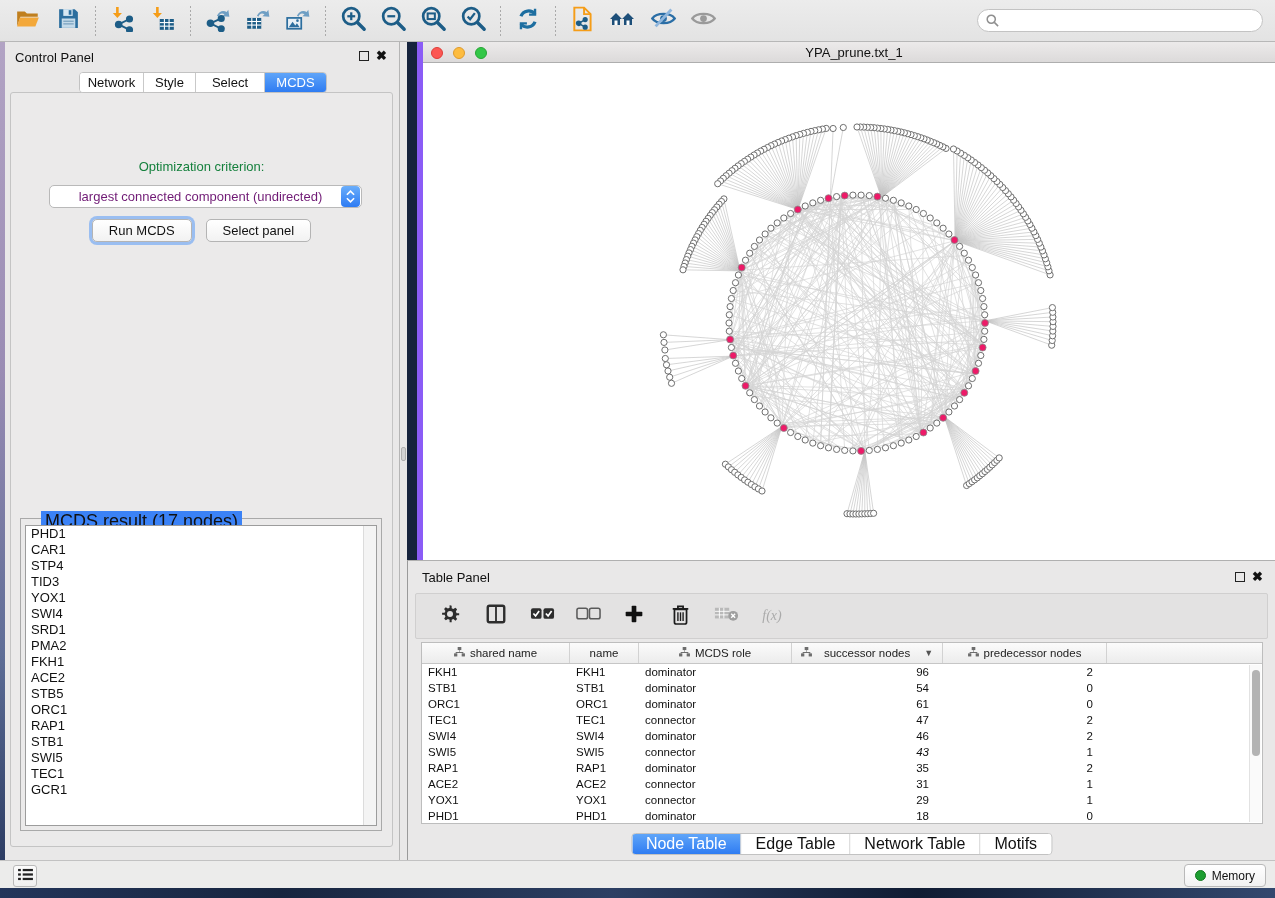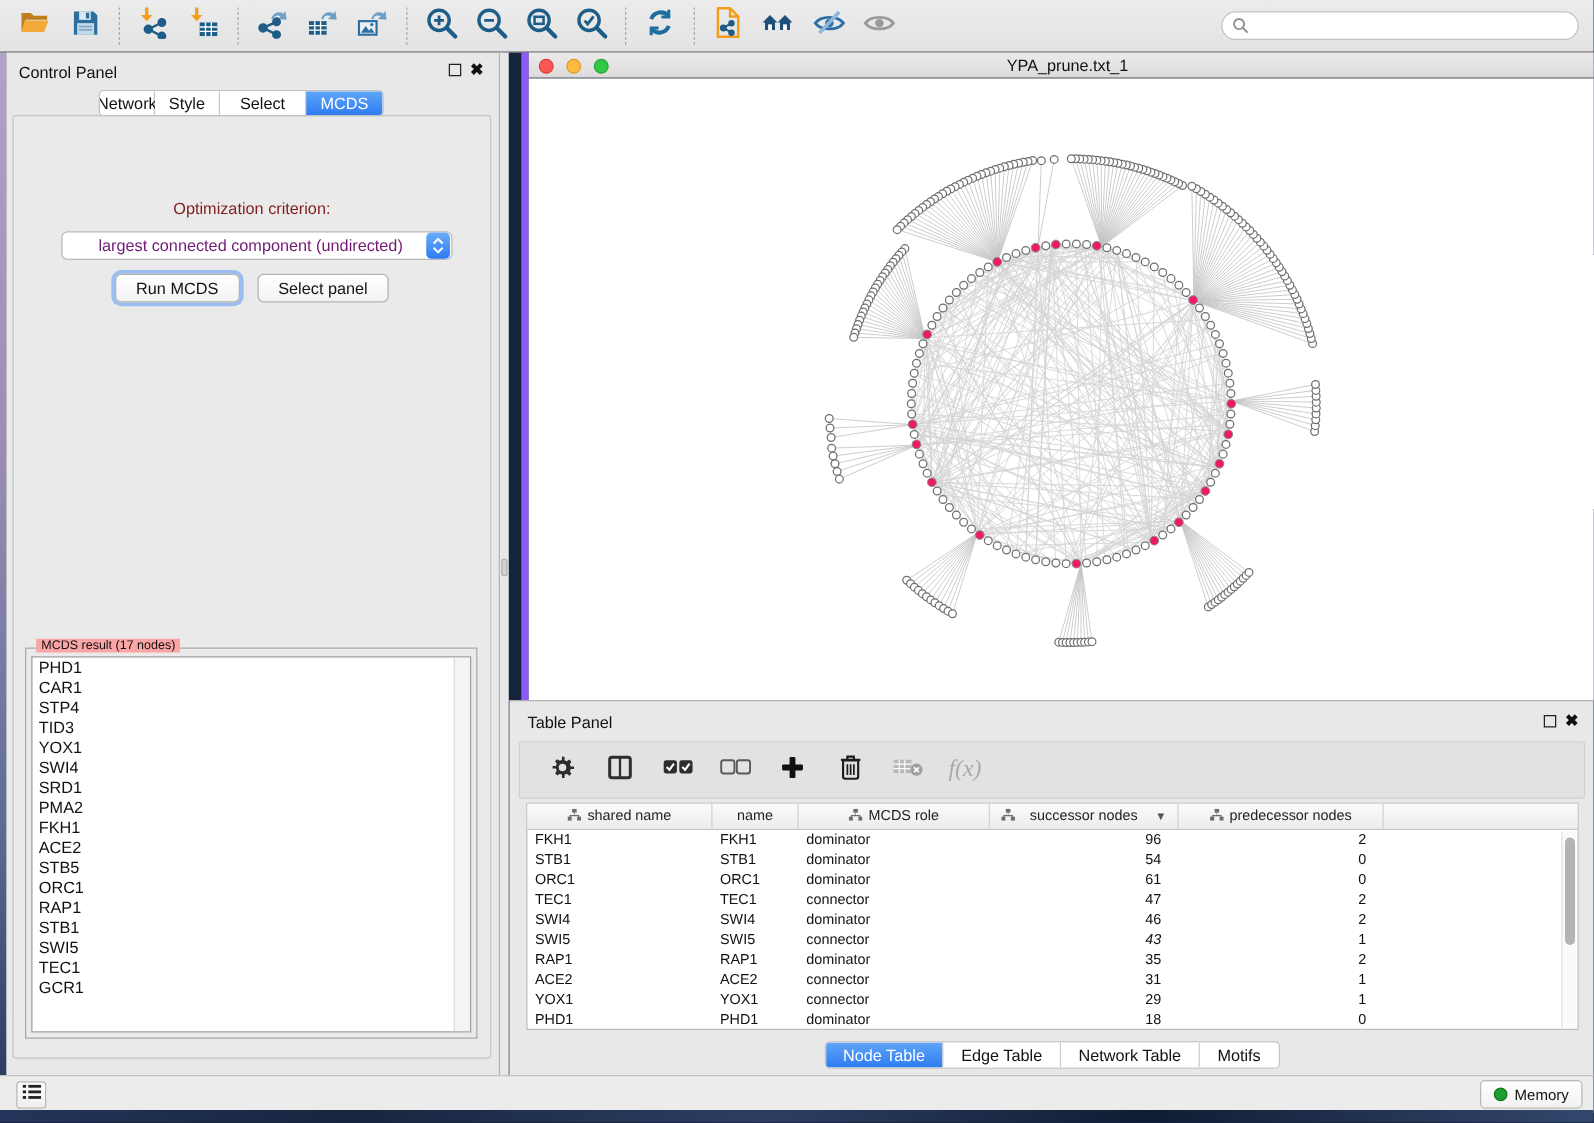--- a/index.html
+++ b/index.html
@@ -33,34 +33,34 @@
 
   .seg-tabs { position:absolute; display:flex; border:1px solid #c2c2c2; border-radius:4px; overflow:hidden; background:#fff; }
   .cp-tabs { left:74px; top:30px; height:21px; z-index:3; }
   .seg-tab { display:flex; align-items:center; justify-content:center; font-size:13px; background:#fff; color:#111;
     border-right:1px solid #c9c9c9; height:100%; }
   .seg-tab:last-child { border-right:none; }
   .seg-tab.active { background:linear-gradient(#5fa5f9,#2f7cf2); color:#fff; }
 
   .cp-inner { position:absolute; left:5px; right:6px; top:50px; bottom:13px; background:#ebeaea;
     border:1px solid #c4c4c4; border-radius:3px; }
-  .opt-label { position:absolute; left:0; right:0; top:66px; text-align:center; font-size:13px; color:#7f1d1d; }
+  .opt-label { position:absolute; left:0; right:0; top:66px; text-align:center; font-size:13px; color:#15803d; }
   .combo { position:absolute; left:38px; top:92px; width:313px; height:23px; background:#fff; border:1px solid #b9b9b9;
     border-radius:5px; display:flex; align-items:center; }
   .combo-text { flex:1; font-size:13px; padding-left:10px; text-align:center; color:#701a75; white-space:nowrap; }
   .combo-step { width:19px; height:21px; margin-right:1px; border-radius:4px; background:linear-gradient(#6aaefb,#2d7bf3);
     display:flex; flex-direction:column; align-items:center; justify-content:center; color:#fff; }
   .combo-step svg { display:block; }
   .cp-buttons { position:absolute; left:0; right:0; top:126px; display:flex; justify-content:center; gap:14px; }
   .mac-btn { height:23px; background:linear-gradient(#ffffff,#f2f2f2); border:1px solid #b4b4b4; border-radius:5px;
     font-size:13px; padding:0 16px; color:#111; font-family:"Liberation Sans",sans-serif; }
   .mac-btn.focus-ring { box-shadow:0 0 0 3px rgba(100,160,245,.6); }
 
   .result-box { position:absolute; left:9px; right:10px; top:425px; bottom:15px; border:1px solid #a9a9a9; }
-  .result-legend { position:absolute; left:8px; top:-8px; background:#fca5a5; padding:0 4px; font-size:10px; color:#111; }
+  .result-legend { position:absolute; left:20px; top:-8px; background:#3b82f6; padding:0 4px; font-size:18px; color:#111; }
   .result-list { position:absolute; left:4px; right:4px; top:6px; bottom:4px; background:#fff; border:1px solid #9c9c9c; overflow:hidden; }
   .result-scroll { position:absolute; right:0; top:0; bottom:0; width:13px; background:#f4f4f4; border-left:1px solid #dcdcdc; }
   .result-item { font-size:13px; line-height:16px; padding-left:5px; color:#111; }
 
   
   .v-splitter { position:absolute; left:400px; top:42px; width:7px; height:818px; background:#e9e8e8; }
   .v-splitter .grip { position:absolute; left:1px; top:405px; width:5px; height:14px; background:#d2d2d2;
     border:1px solid #b0b0b0; border-radius:2px; }
 
   
@@ -76,37 +76,37 @@
 
   
   .table-panel { position:absolute; left:407px; top:560px; width:868px; height:300px; background:#e9e8e8;
     border-left:1px solid #9a9a9a; border-top:1px solid #b0b0b0; }
   .tp-titlebar { position:relative; height:30px; }
   .tp-title { position:absolute; left:14px; top:9px; font-size:13px; color:#111; }
   .tp-float { right:30px; top:11px; } .tp-close { right:12px; top:8px; }
   .tp-toolbar { position:absolute; left:7px; right:7px; top:32px; height:46px; background:#e3e2e2;
     border:1px solid #d0cfcf; border-radius:2px; display:flex; align-items:center; gap:18px; padding-left:20px; }
   .tp-tool { display:flex; align-items:center; justify-content:center; width:28px; height:30px; }
-  .fx-glyph { font-family:"Liberation Serif", serif; font-style:italic; font-size:19px; color:#aaa; }
+  .fx-glyph { font-family:"Liberation Serif", serif; font-style:italic; font-size:14px; color:#aaa; }
 
   .grid-table { position:absolute; left:13px; top:81px; width:842px; height:182px; background:#fff; border:1px solid #bdbdbd; }
   .grid-header { display:flex; height:21px; background:linear-gradient(#fbfbfb,#ececec); border-bottom:1px solid #c6c6c6; }
   .gh-cell { display:flex; align-items:center; justify-content:center; gap:5px; border-right:1px solid #d2d2d2;
     font-size:11.5px; color:#222; position:relative; }
   .gh-cell:last-child { border-right:none; }
   .sort-chevron { font-size:9px; color:#555; margin-left:2px; }
   .grid-body { position:relative; }
   .grid-row { display:flex; height:16px; }
   .gr-cell { font-size:11.5px; color:#111; line-height:16px; white-space:nowrap; overflow:hidden; }
   .gr-cell.num { text-align:right; }
   .grid-scrollbar { position:absolute; right:1px; top:22px; width:12px; bottom:1px; background:#fafafa; border-left:1px solid #e2e2e2; }
   .grid-thumb { position:absolute; left:1.5px; top:5px; width:8px; height:86px; background:#b3b3b3; border-radius:5px; }
 
   .tp-tabs { left:50%; transform:translateX(-50%); top:272px; height:22px; background:#fff; }
-  .tp-tabs .seg-tab { font-size:13px; padding:0 14px; }
+  .tp-tabs .seg-tab { font-size:16px; padding:0 14px; }
 
   
   .status-bar { position:absolute; left:0; top:860px; width:1275px; height:30px; background:#ececeb; border-top:1px solid #c2c2c2; }
   .list-btn { position:absolute; left:13px; top:4px; width:24px; height:22px; background:linear-gradient(#fcfcfc,#efefef);
     border:1px solid #b9b9b9; border-radius:3px; display:flex; align-items:center; justify-content:center; }
   .memory-btn { position:absolute; right:9px; top:3px; height:23px; background:linear-gradient(#ffffff,#f1f1f1);
     border:1px solid #b9b9b9; border-radius:4px; display:flex; align-items:center; gap:6px; padding:0 10px; font-size:12px; color:#111; }
   .mem-dot { width:11px; height:11px; border-radius:50%; background:#1d9e31; border:1px solid #13771f; }
 </style>
 </head>
@@ -274,21 +274,21 @@
 
 <div class="left-strip"></div>
 
 <div class="control-panel">
   <div class="panel-titlebar">
     <span class="panel-title">Control Panel</span>
     <span class="float-glyph cp-float"></span>
     <span class="close-glyph cp-close">✖</span>
   </div>
   <div class="seg-tabs cp-tabs" id="cp-tabs">
-      <div class="seg-tab" style="width: 44px;">Network</div>
+      <div class="seg-tab" style="width: 64px;">Network</div>
       <div class="seg-tab" style="width: 52px;">Style</div>
       <div class="seg-tab" style="width: 69px;">Select</div>
       <div class="seg-tab active" style="width: 61px;">MCDS</div>
     </div>
   <div class="cp-inner">
     <div class="opt-label">Optimization criterion:</div>
     <div class="combo">
       <span class="combo-text">largest connected component (undirected)</span>
       <span class="combo-step">
         <svg width="9" height="6" viewBox="0 0 10 6">

